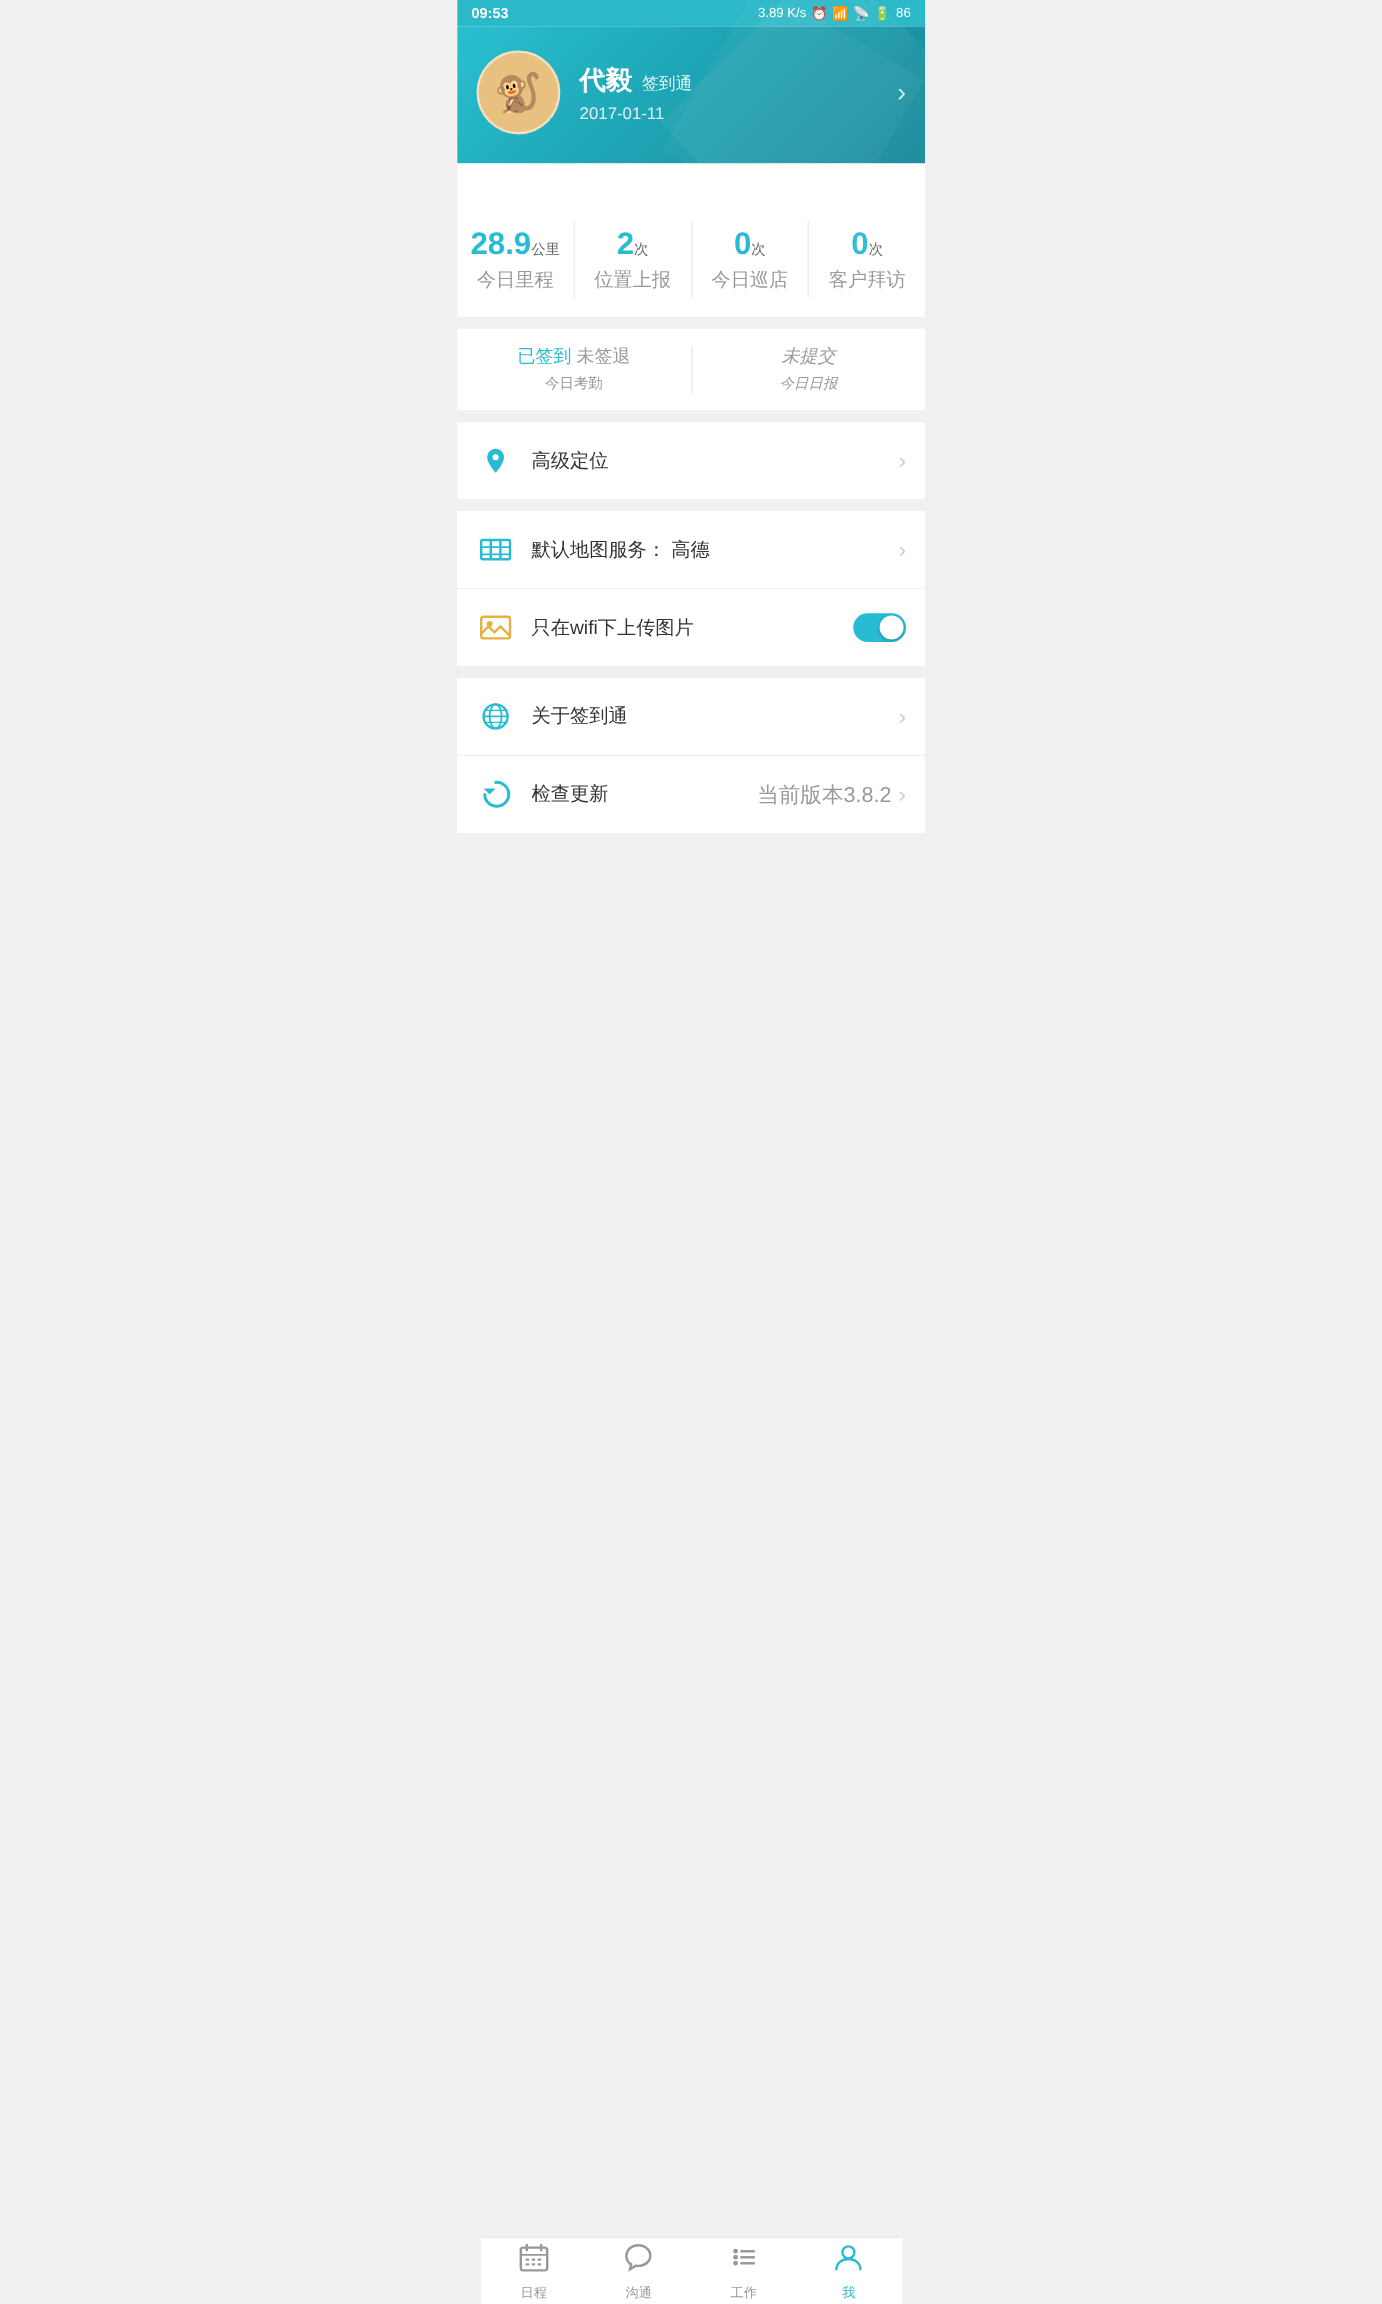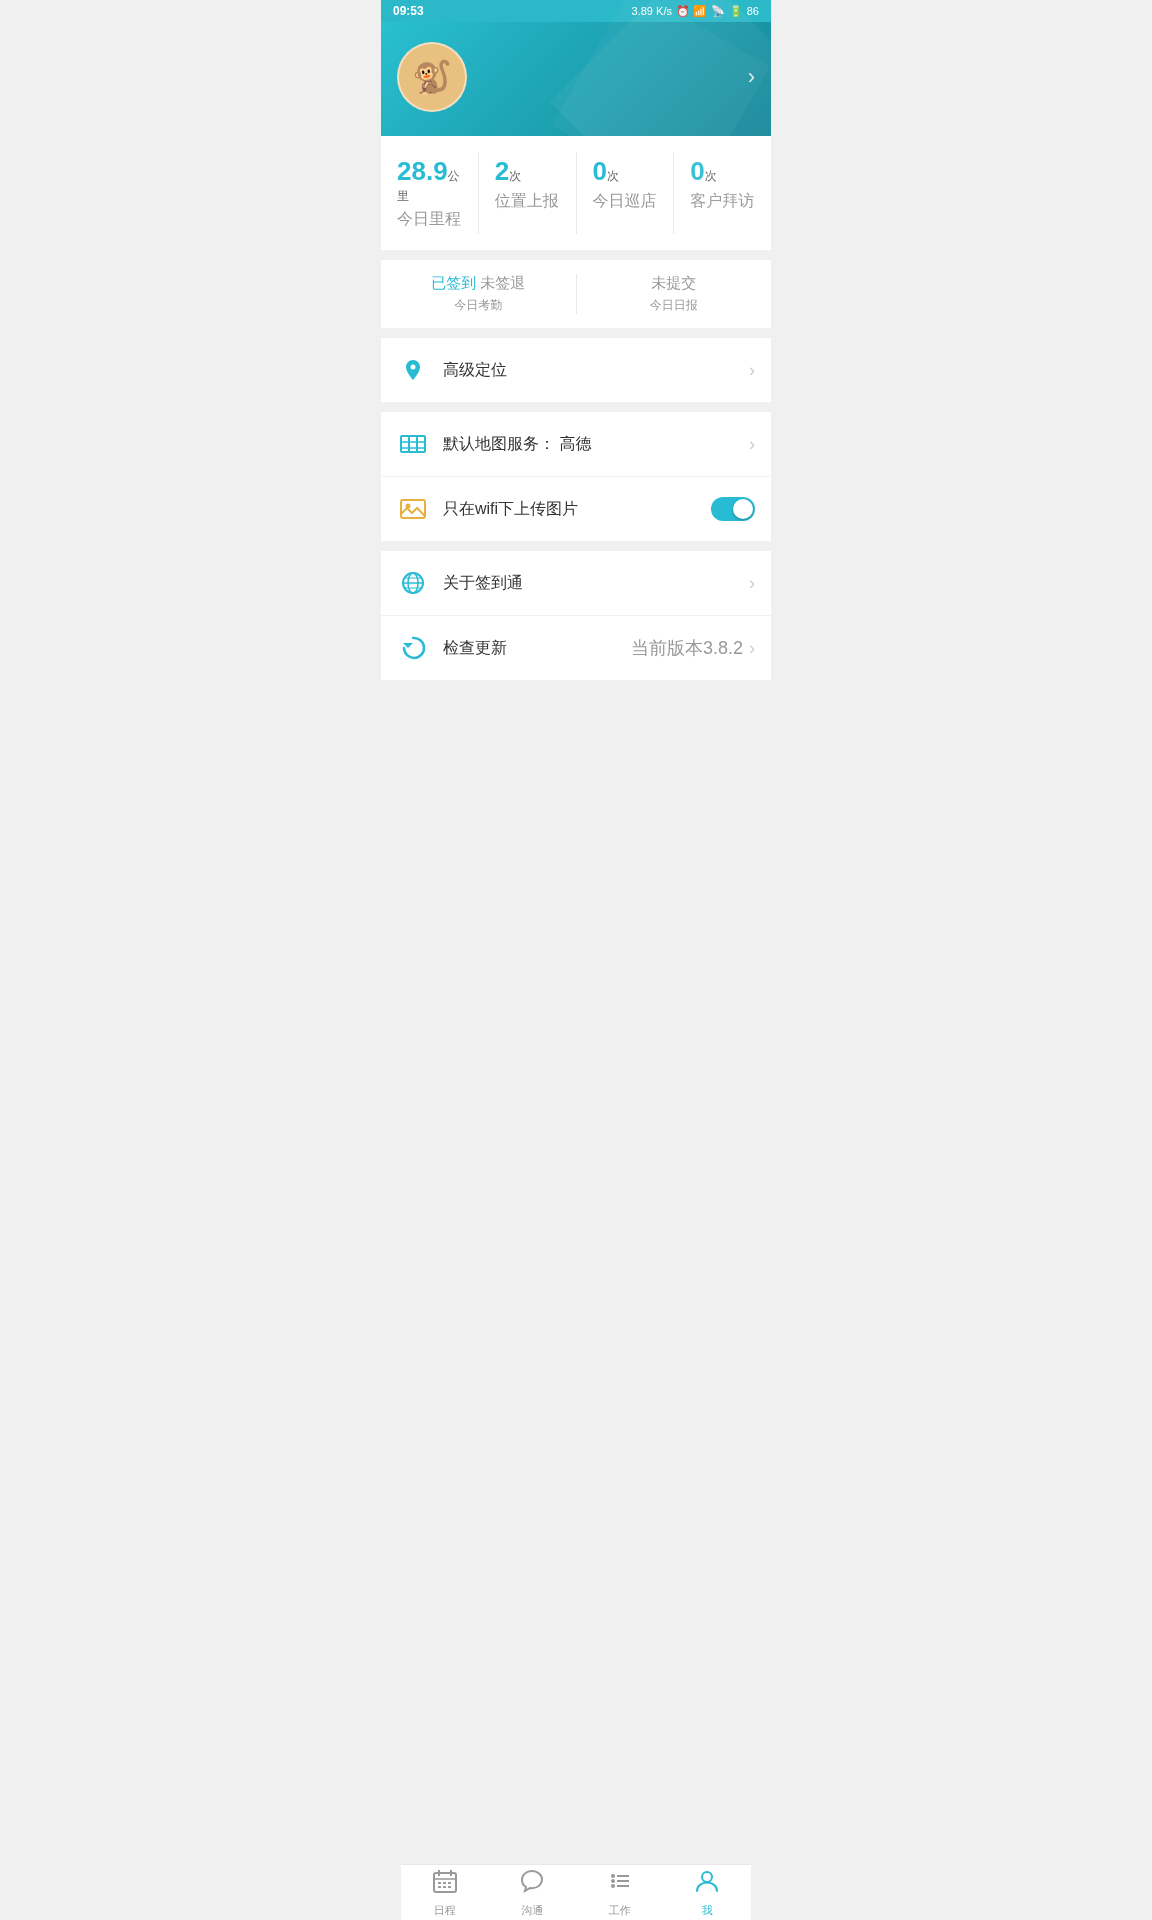--- a/index.html
+++ b/index.html
@@ -110,22 +110,24 @@
     }
 
     
     .stats-section {
       background: #fff;
       display: flex;
       padding: 16px 0;
     }
     .stat-item {
       flex: 1;
+      text-align: center;
       border-right: 1px solid #e8e8e8;
-      padding: 4px 16px;
+      padding: 4px 4px;
+      margin-top: 32px;
     }
     .stat-item:last-child {
       border-right: none;
     }
     .stat-number {
       color: #28bcd4;
       font-size: 22px;
       font-weight: 600;
     }
     .stat-number-unit {
@@ -148,20 +150,21 @@
       margin-top: 10px;
       padding: 14px 0;
     }
     .attend-item {
       flex: 1;
       text-align: center;
       border-right: 1px solid #e8e8e8;
     }
     .attend-item:last-child {
       border-right: none;
+      font-style: italic;
     }
     .attend-status {
       font-size: 15px;
     }
     .attend-status .green { color: #28bcd4; }
     .attend-status .gray { color: #999; }
     .attend-sub {
       color: #999;
       font-size: 12px;
       margin-top: 4px;
@@ -292,20 +295,27 @@
     <span>📶</span>
     <span>📡</span>
     <span>🔋</span>
     <span>86</span>
   </div>
 </div>
 
 <div class="header">
   <div class="header-avatar">
     <span>🐒</span>
+  </div>
+  <div class="header-info">
+    <div class="header-name-row">
+      <span class="header-name">代毅</span>
+      <span class="header-badge">签到通</span>
+    </div>
+    <div class="header-date">2017-01-11</div>
   </div>
   <div class="header-chevron">›</div>
 </div>
 
 <div class="stats-section">
   <div class="stat-item">
     <div>
       <span class="stat-number stat-big">28.9</span><span class="stat-number-unit">公里</span>
     </div>
     <div class="stat-label">今日里程</div>

